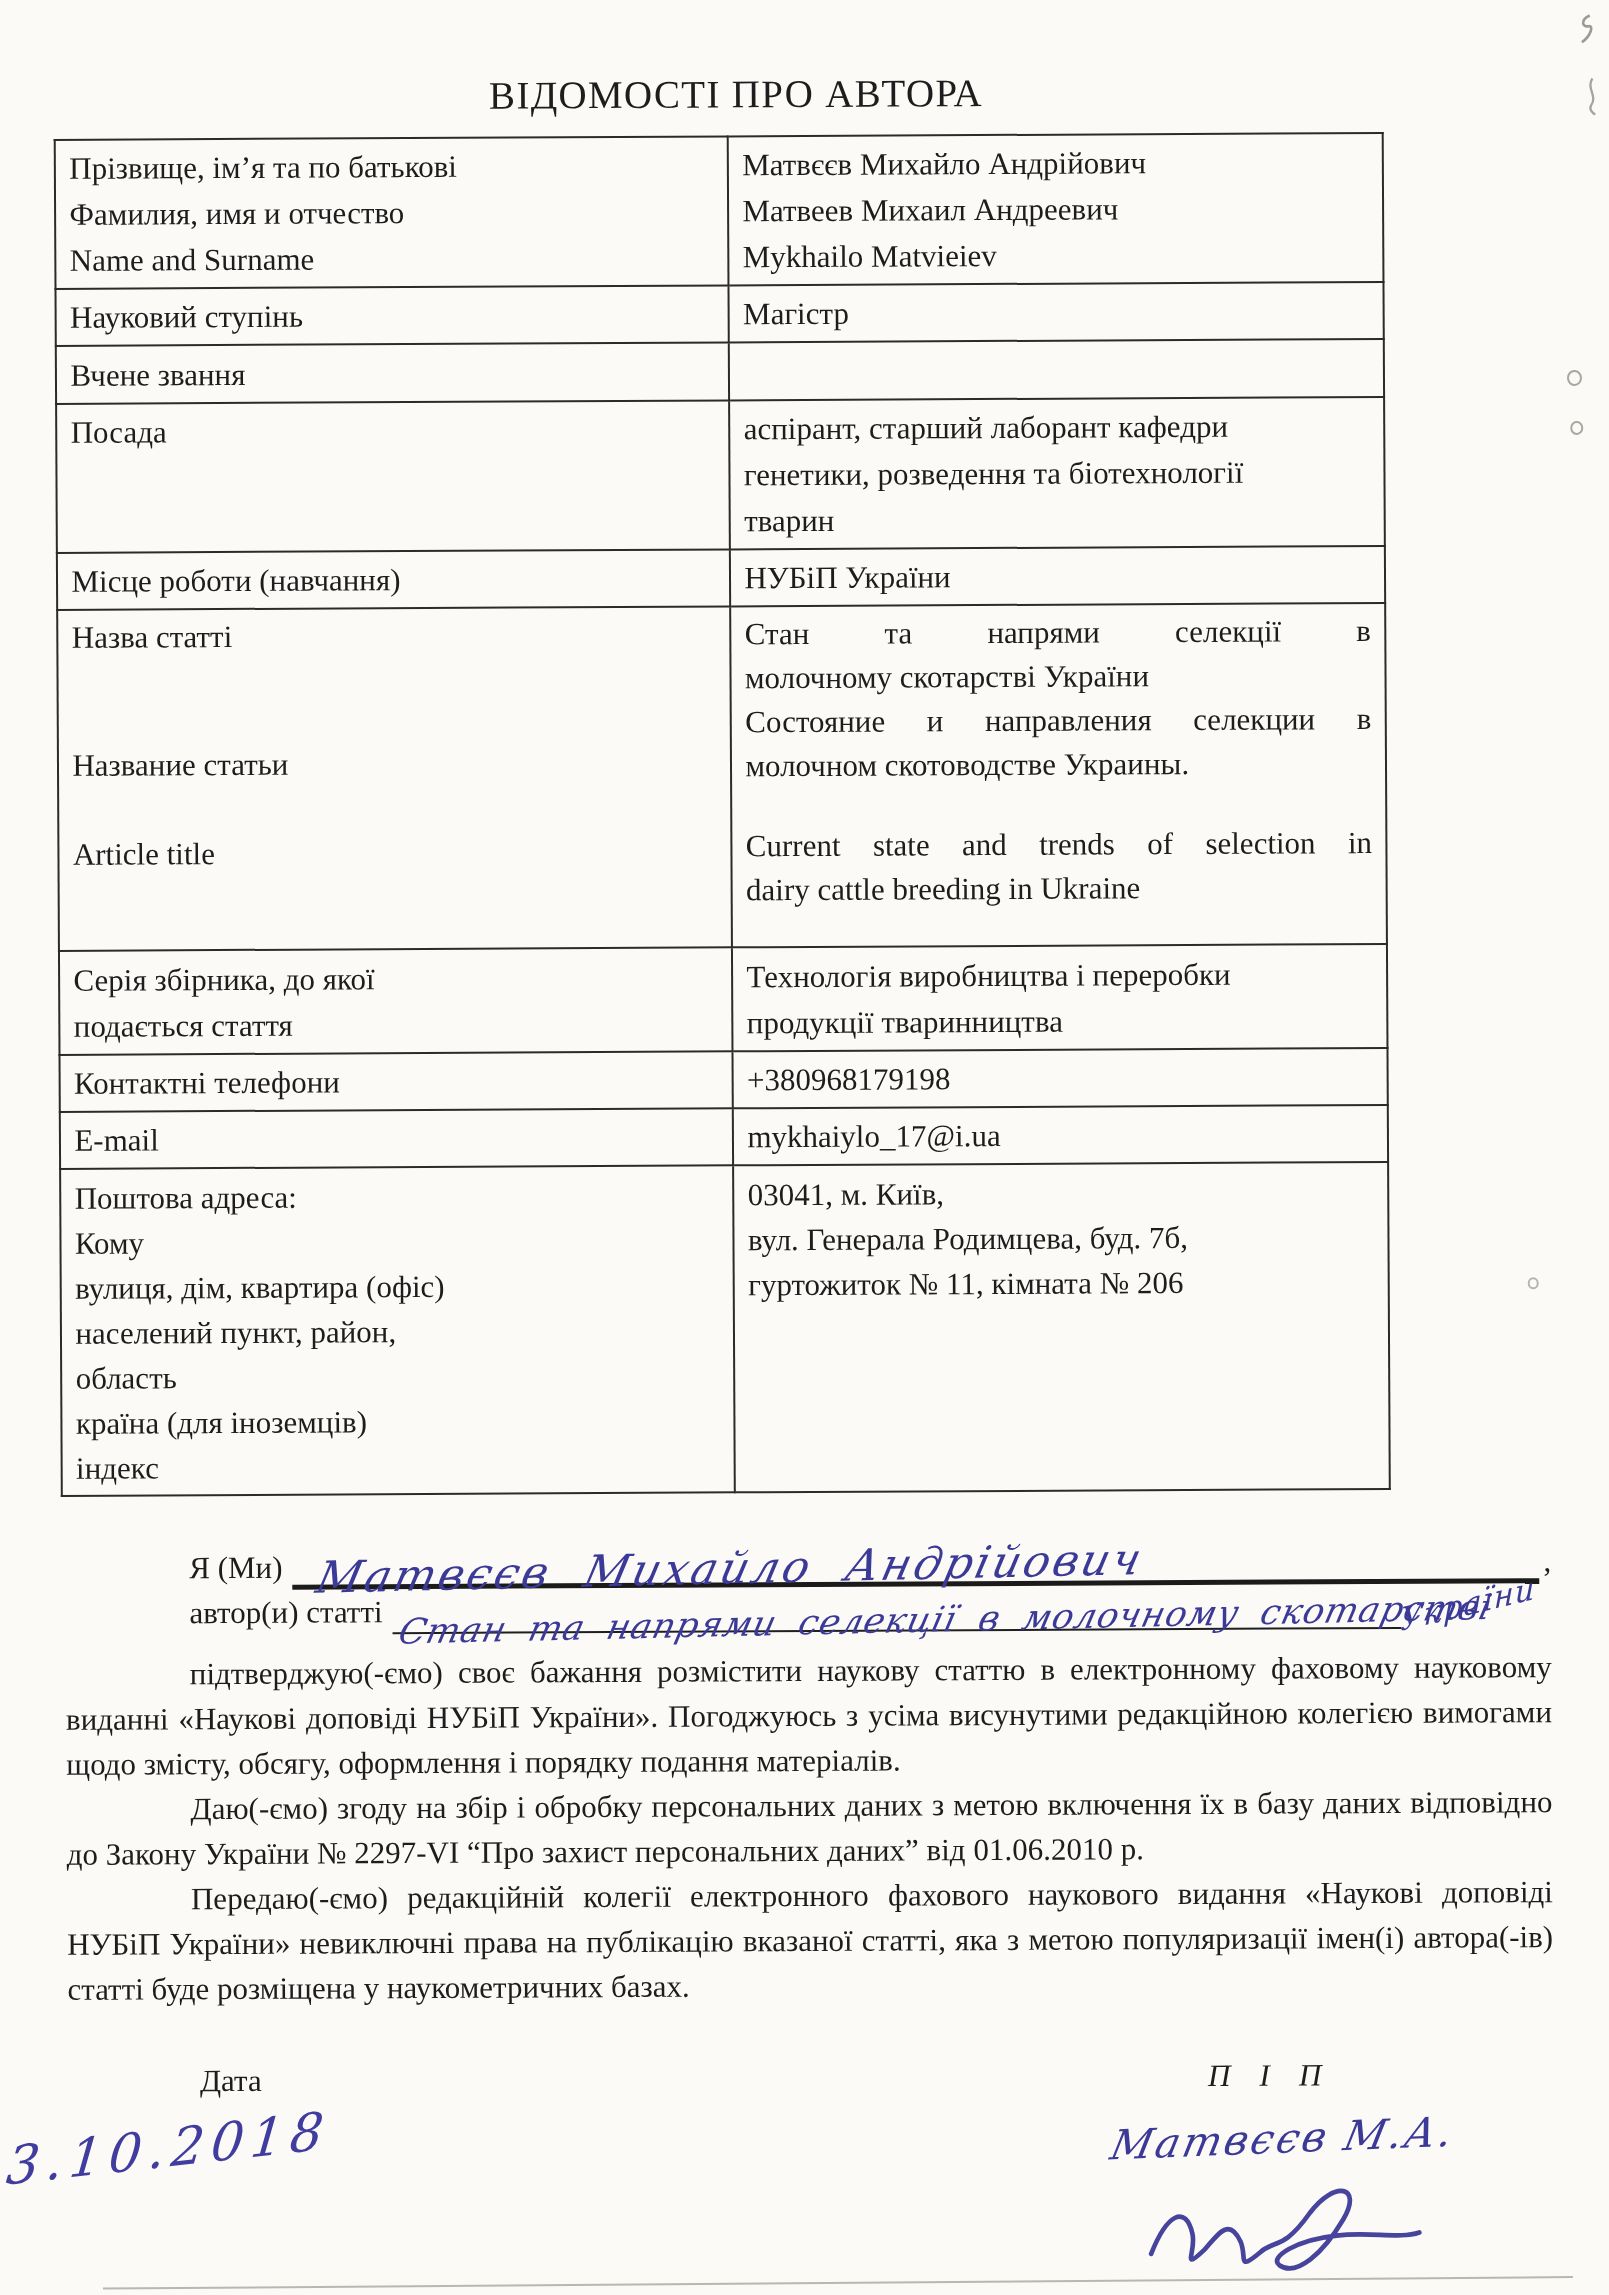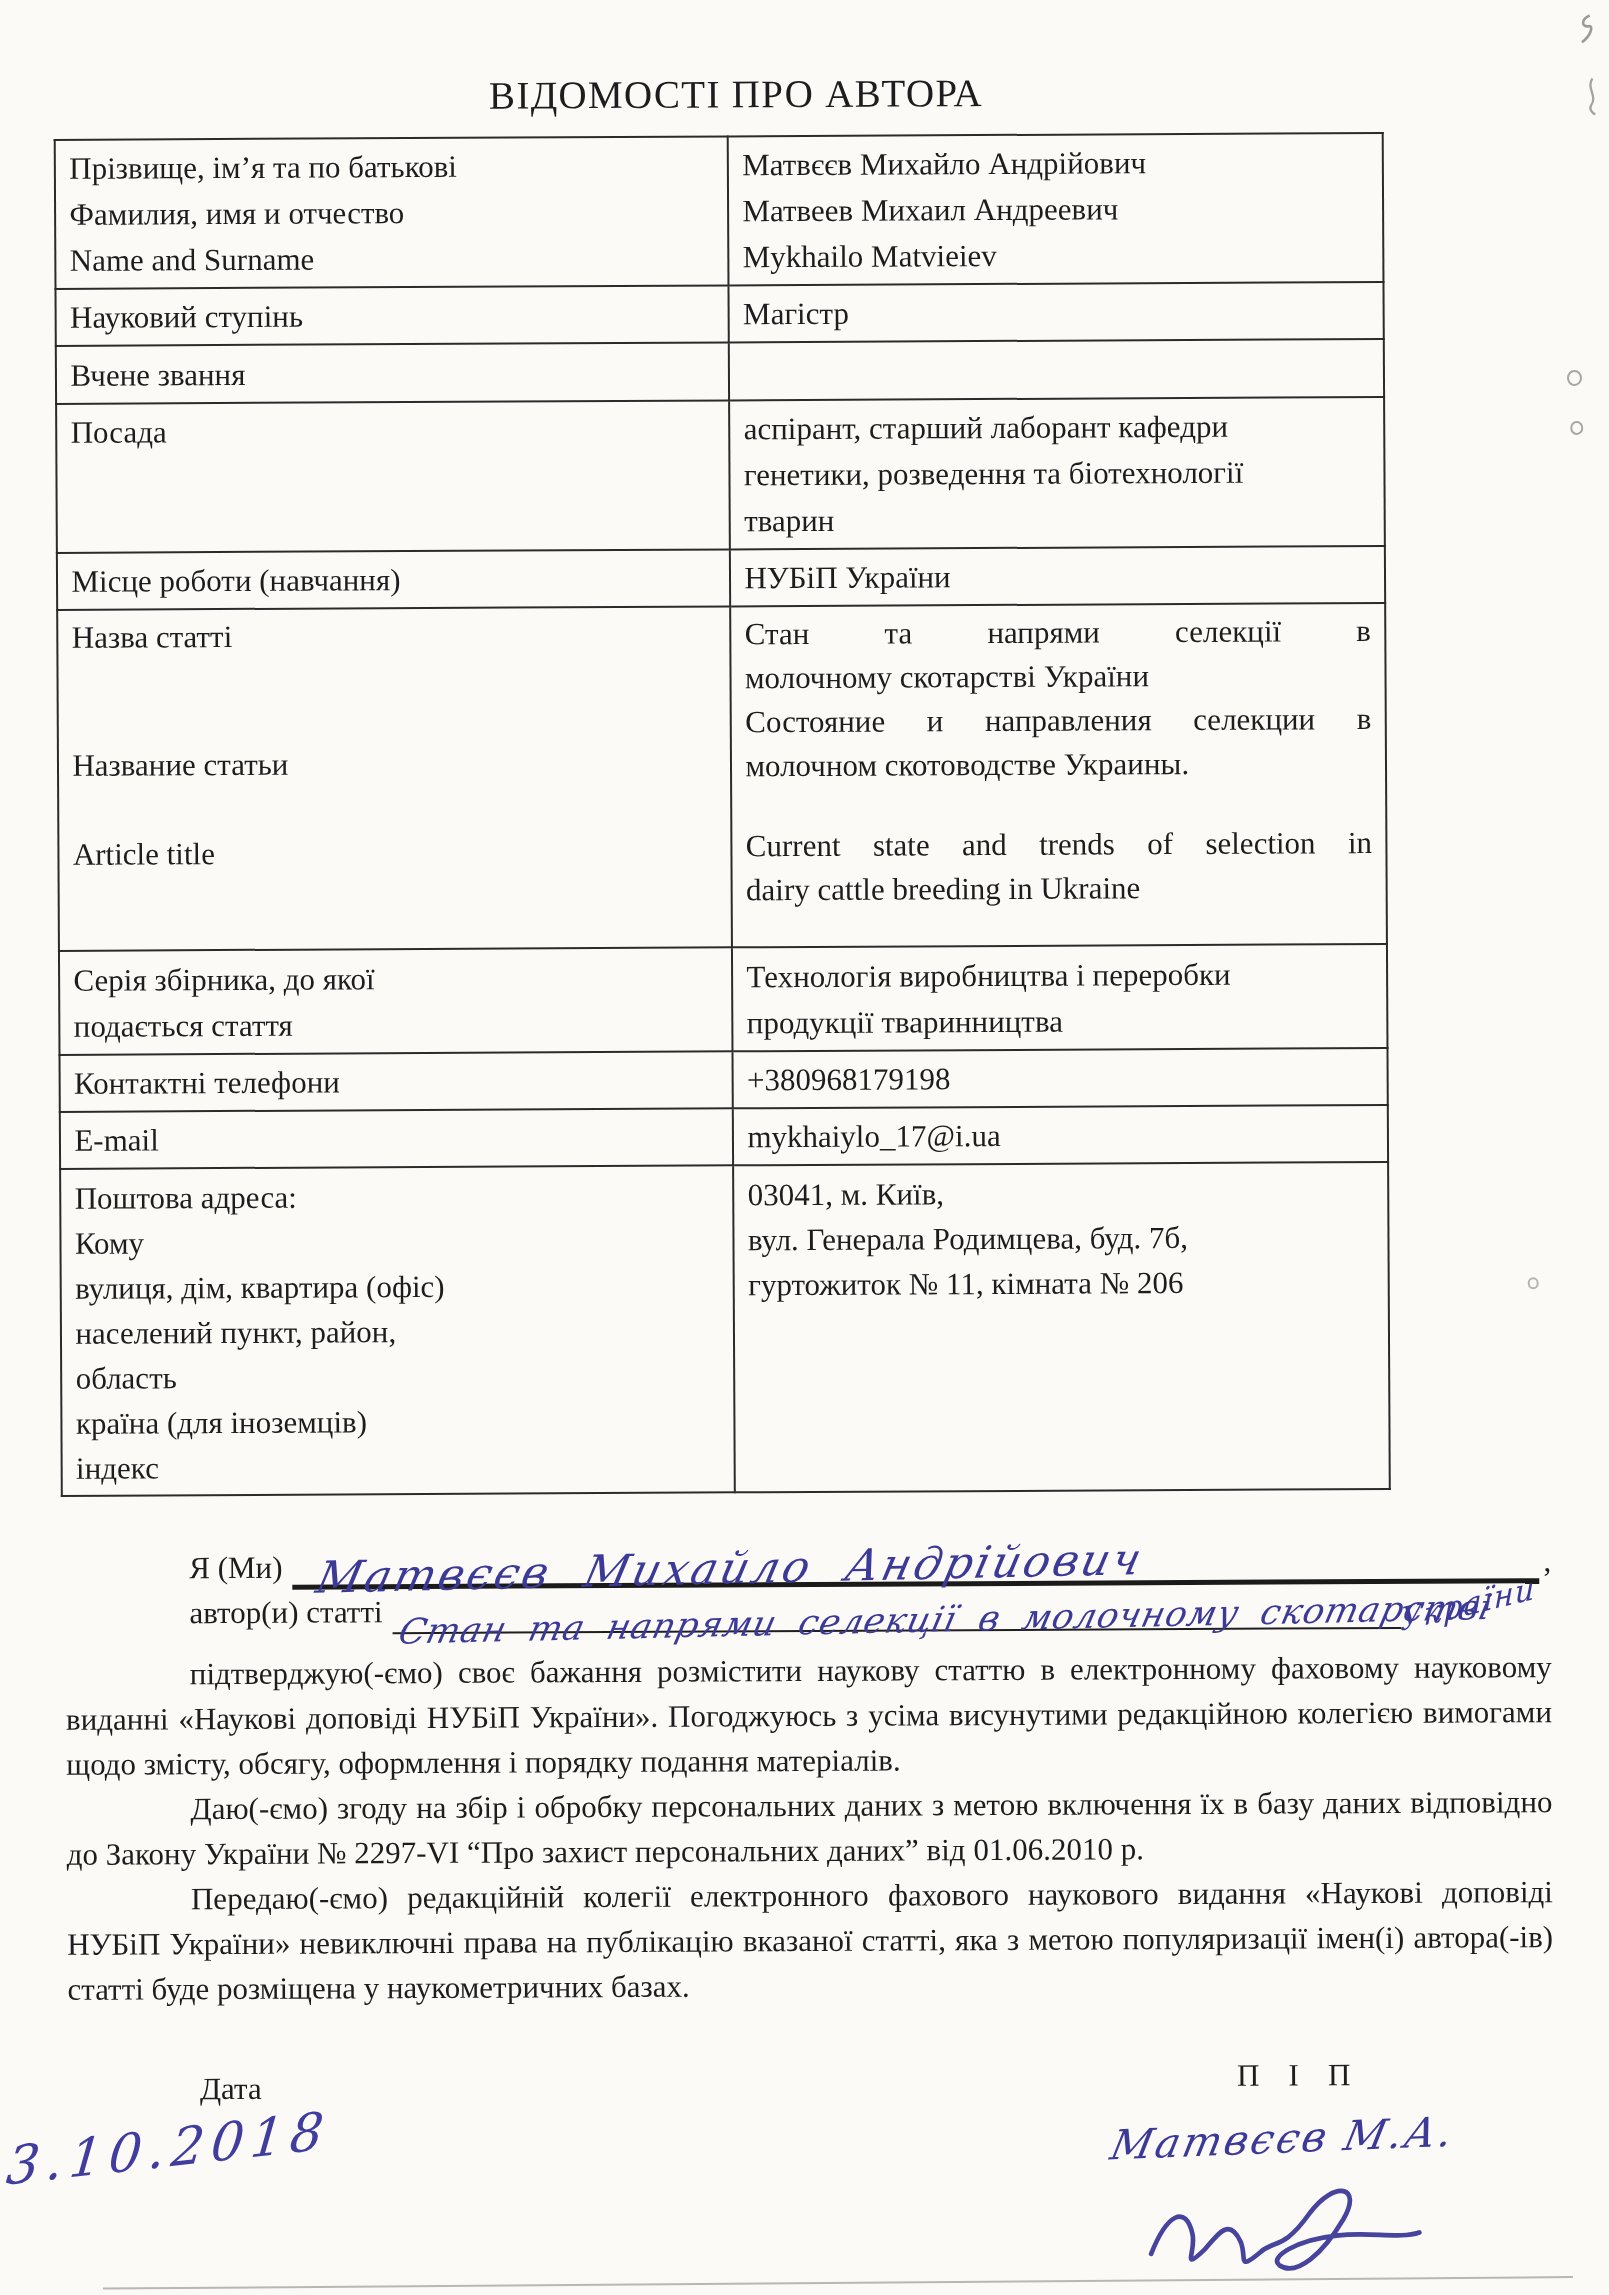--- a/index.html
+++ b/index.html
@@ -56,22 +56,22 @@
   .hand-overflow{
     position:absolute;right:12px;top:-49px;font-size:31px;
     transform:rotate(-13deg) skewX(-14deg);letter-spacing:1.3px;
   }
 
   .decl p{margin:0;text-indent:124px;text-align:justify;}
   .decl .p1{margin-top:16px;position:relative;}
 
   
   .sign-area{position:relative;height:227px;margin-top:52px;font-size:31px;}
-  .date-label{position:absolute;left:195px;top:8px;}
-  .pip-label{position:absolute;left:1232px;top:0;letter-spacing:10.7px;}
+  .date-label{position:absolute;left:195px;top:0;}
+  .pip-label{position:absolute;left:1203px;top:0;letter-spacing:10.7px;font-style:italic;}
   .hand-date{
     position:absolute;left:-39px;top:57px;font-size:52px;
     letter-spacing:6.7px;transform:rotate(-6deg) skewX(-12deg);color:#403d9e;
   }
   .hand-pip{position:absolute;left:1106px;top:57px;font-size:41px;letter-spacing:2.7px;transform:rotate(-2deg) skewX(-14deg);}
   .signature{position:absolute;left:1136px;top:114px;}
 
   
   .speck{position:absolute;pointer-events:none;}
   .speck-circle{border:2px solid #a8a8a2;border-radius:50%;}

